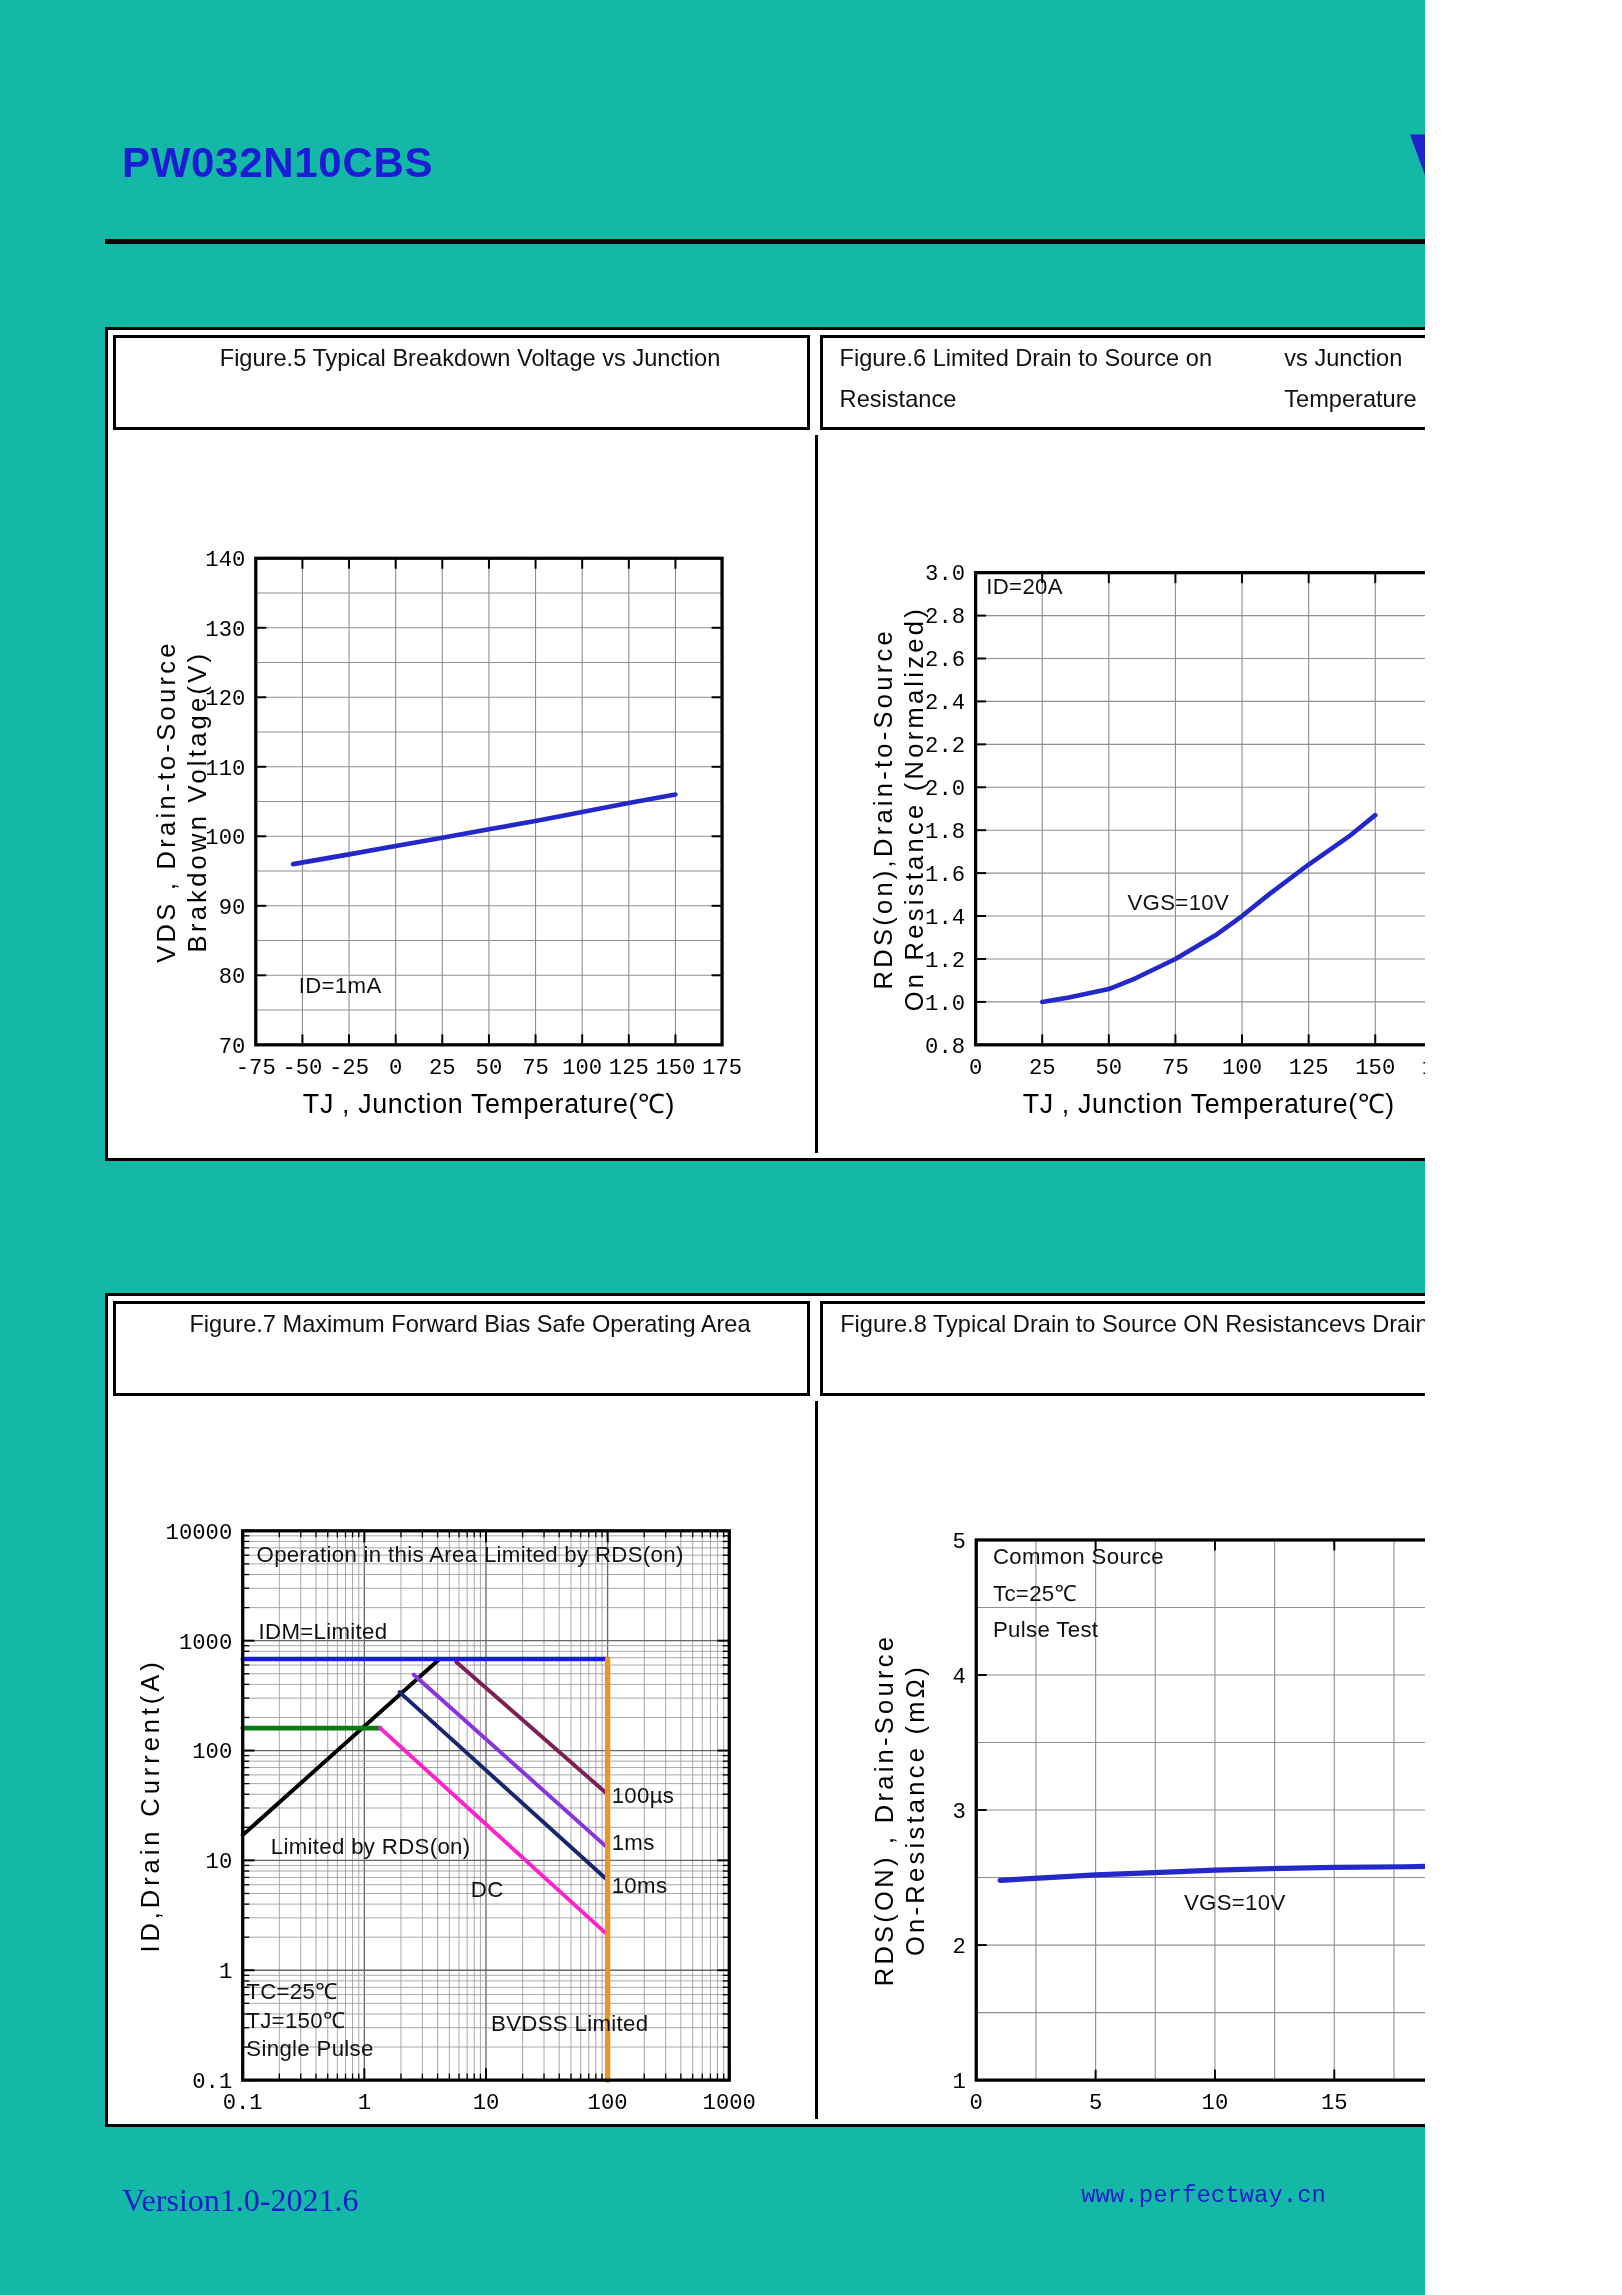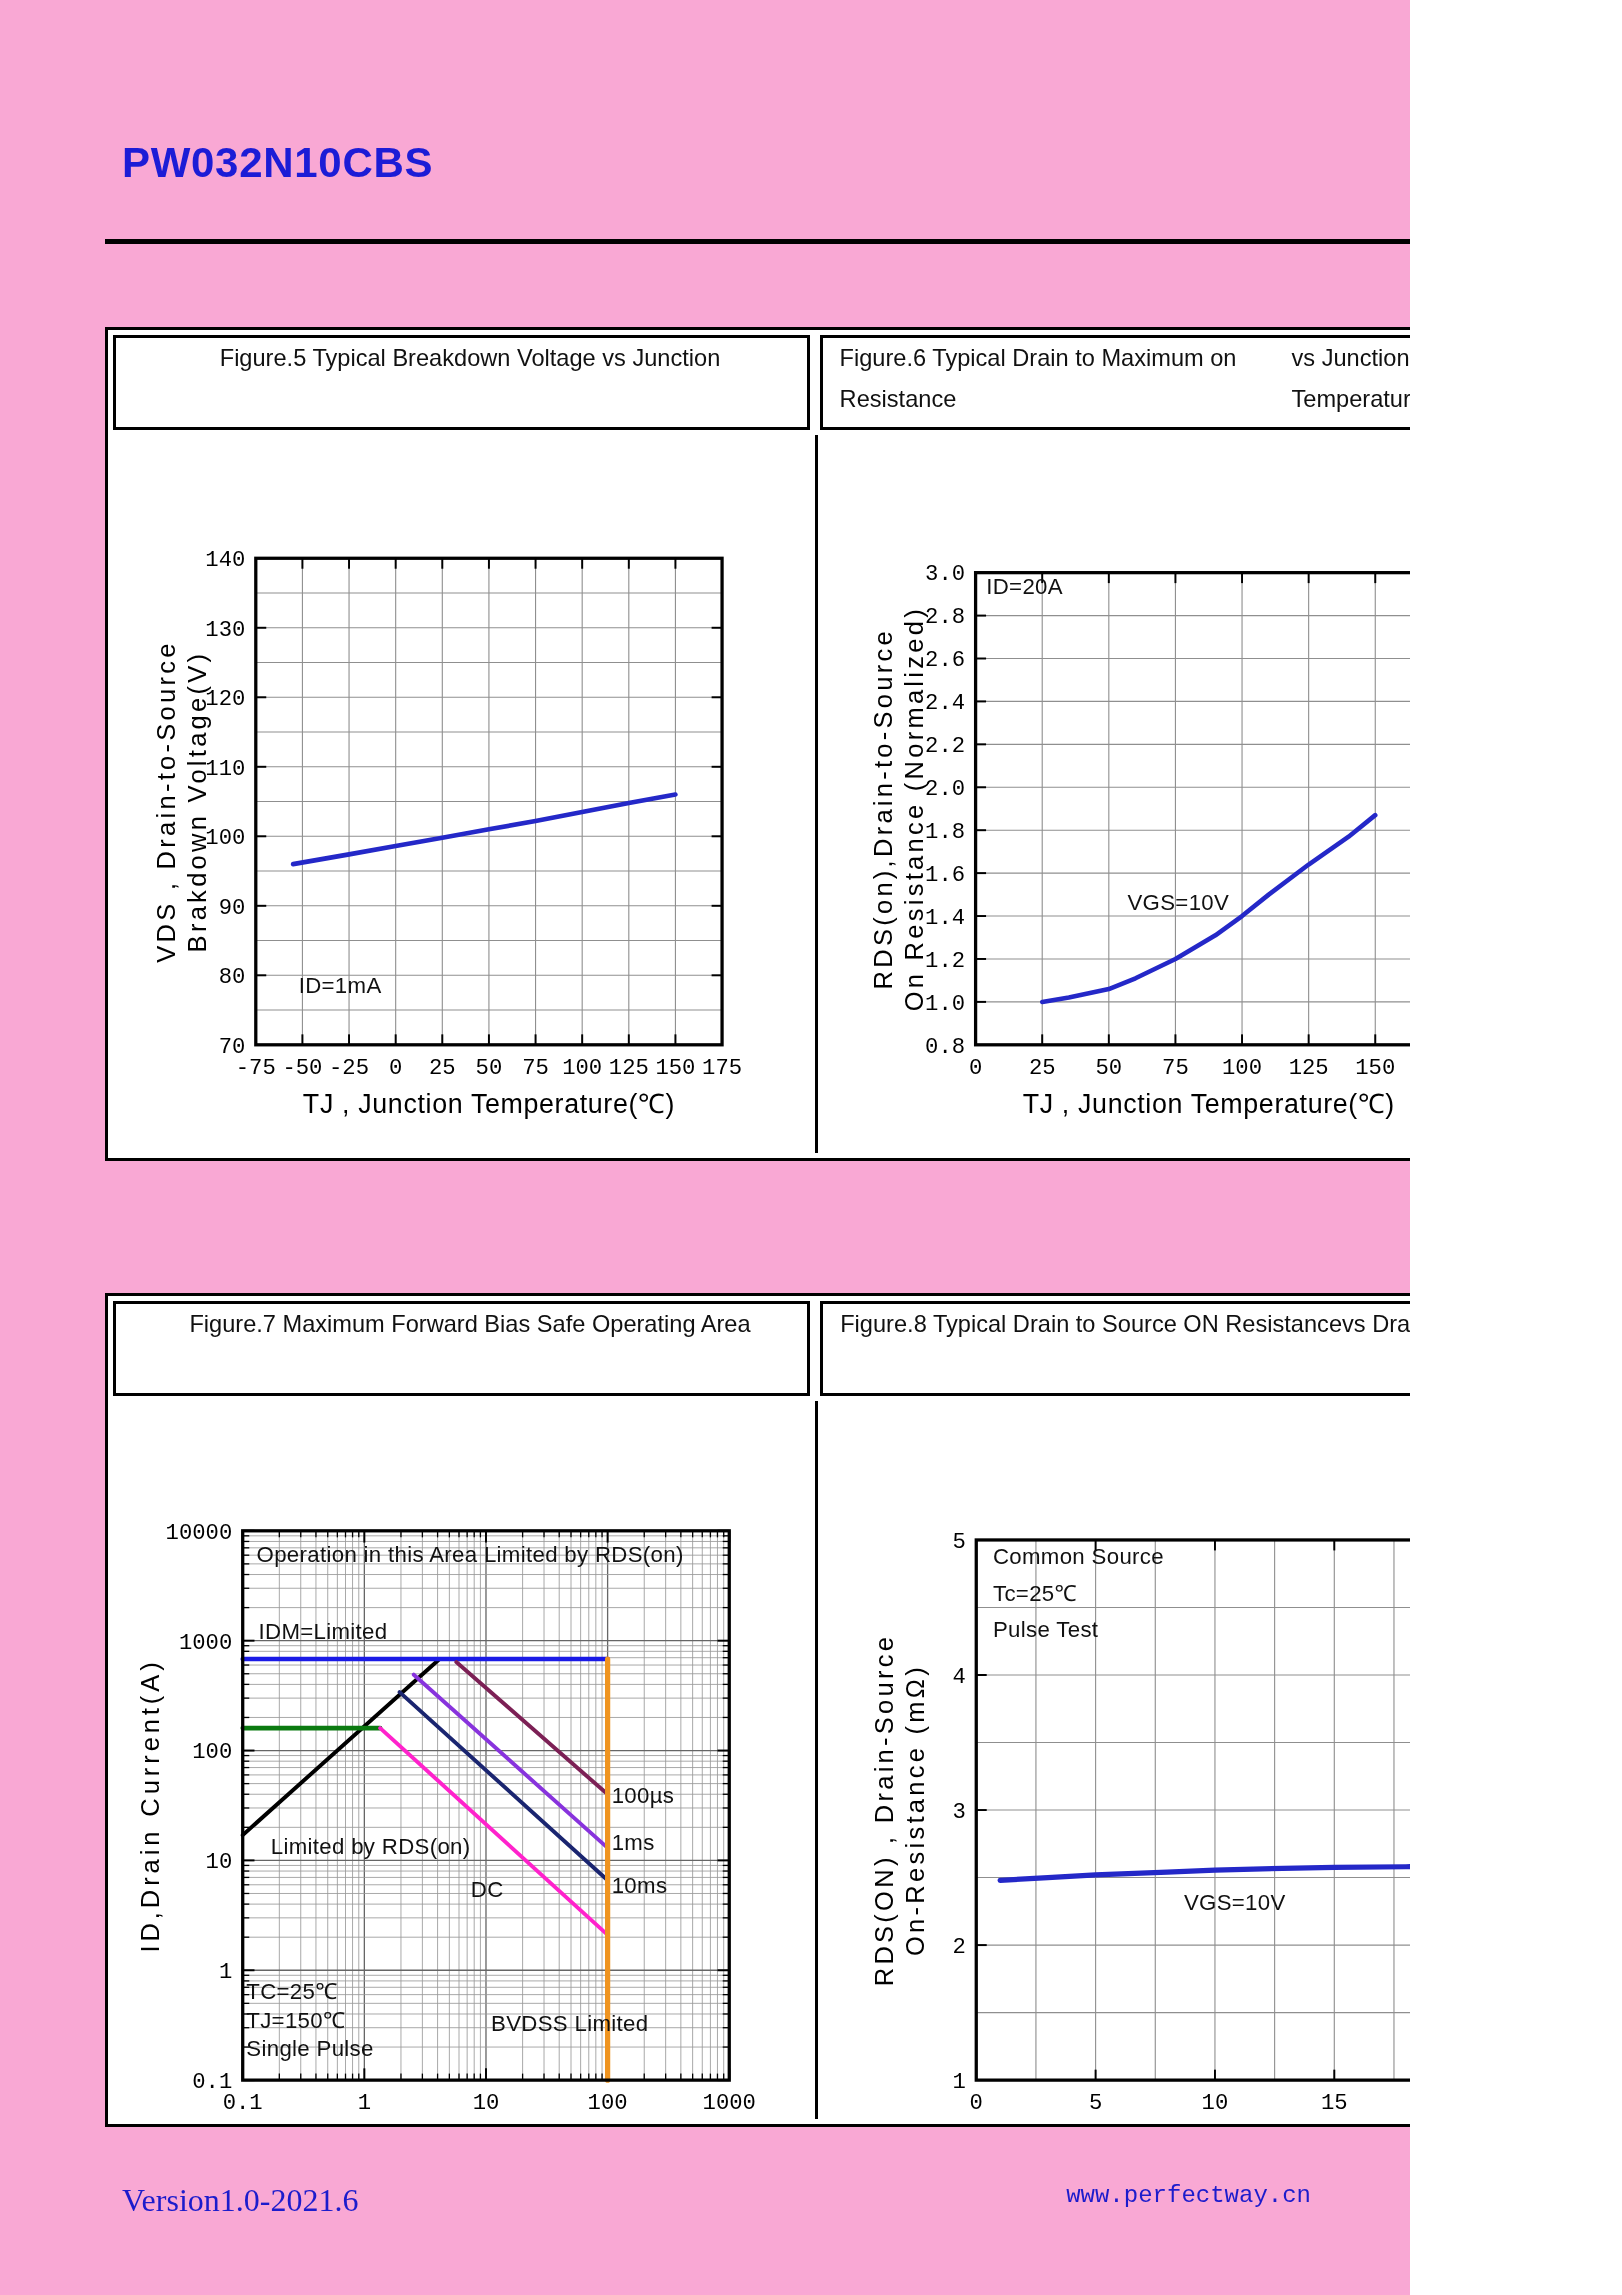--- a/index.html
+++ b/index.html
@@ -1,17 +1,17 @@
 <!DOCTYPE html>
 <html style="font-size:10.5px"><head>
 <meta charset="utf-8">
 <style>
   html,body{margin:0;padding:0;background:#ffffff;}
-  .page{position:relative;width:1410px;height:2295px;background:#f9a8d4;overflow:hidden;
-        font-family:"Liberation Sans",sans-serif;color:#000;}
+  .page{position:relative;width:1410px;height:2295px;background:#14b8a6;overflow:hidden;
+        font-family:"Liberation Sans",sans-serif;color:#000;padding-left:15px;}
   .doc-title{position:absolute;left:122px;top:139px;font-size:42px;font-weight:bold;color:#1c1cd6;letter-spacing:0.7px;}
   .logo{position:absolute;left:1389px;top:111px;width:98px;height:93px;}
   .head-rule{position:absolute;left:105px;top:239px;width:1416px;height:4.6px;background:#000;}
   .figtable{position:absolute;left:105px;width:1420px;height:834px;border:3.9px solid #000;box-sizing:border-box;background:#fff;}
   .t1{top:327px;} .t2{top:1293px;}
   .thead{display:flex;height:105px;box-sizing:border-box;}
   .hcell{flex:1 1 50%;margin:4.6px;border:3.3px solid #000;box-sizing:border-box;
          display:flex;flex-direction:row;justify-content:center;padding-left:17px;}
   .hcell .ln{font-size:23.6px;line-height:41px;color:#111;}
   .tbody{display:flex;height:718px;}
@@ -36,21 +36,21 @@
   </svg>
 
   <div class="head-rule"></div>
 
   <div class="figtable t1">
     <div class="thead">
       <div class="hcell">
         <div class="ln">Figure.5 Typical Breakdown Voltage vs Junction</div>
       </div>
       <div class="hcell">
-        <div class="ln">Figure.6 Typical Drain to Maximum on Resistance</div>
+        <div class="ln">Figure.6 Limited Drain to Source on Resistance</div>
         <div class="ln">vs Junction Temperature</div>
       </div>
     </div>
     <div class="tbody">
       <div class="bcell">
         <svg viewBox="0 0 1075 1100" width="703" height="720">
             <line x1="297.3" y1="188" x2="297.3" y2="932" stroke="#8f8f8f" stroke-width="1.7"></line>
             <line x1="368.6" y1="188" x2="368.6" y2="932" stroke="#8f8f8f" stroke-width="1.7"></line>
             <line x1="439.9" y1="188" x2="439.9" y2="932" stroke="#8f8f8f" stroke-width="1.7"></line>
             <line x1="511.2" y1="188" x2="511.2" y2="932" stroke="#8f8f8f" stroke-width="1.7"></line>

